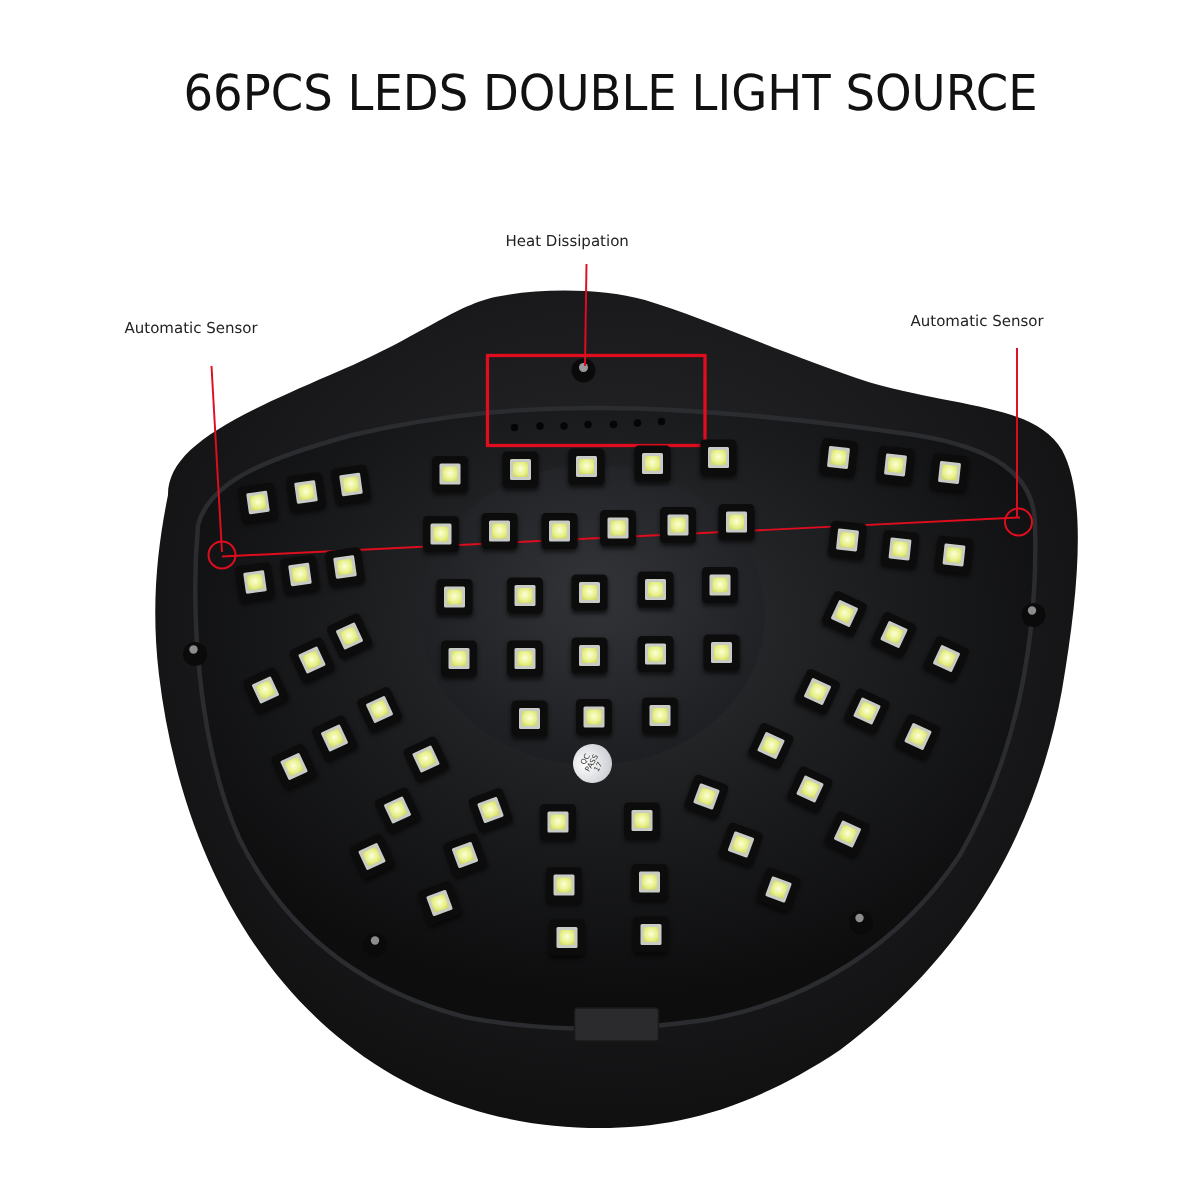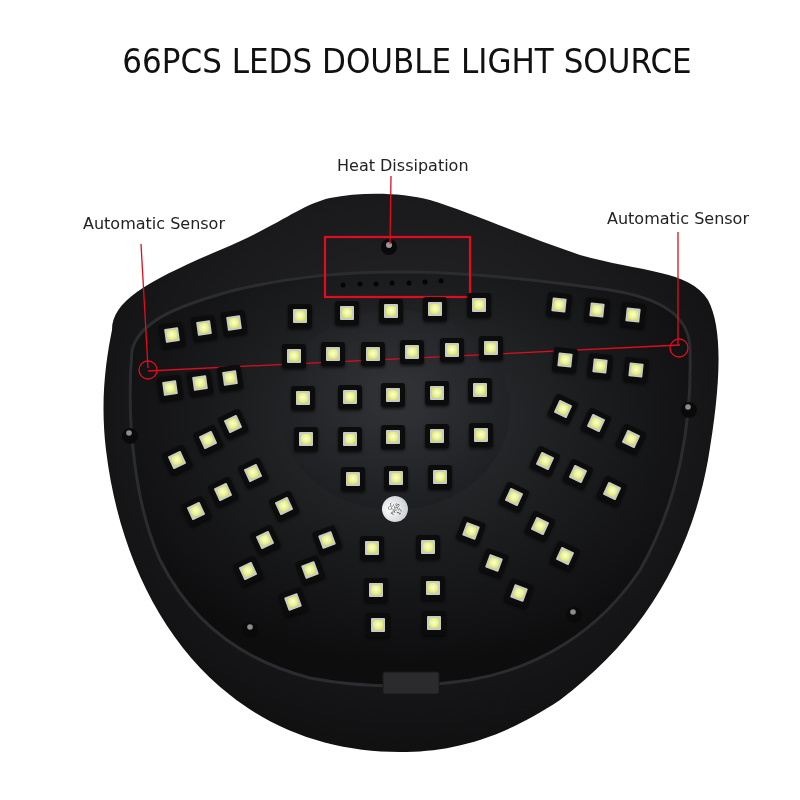--- a/index.html
+++ b/index.html
@@ -2,21 +2,21 @@
 <html><head>
 <meta charset="utf-8">
 <style>
   html, body { margin:0; padding:0; background:#ffffff; }
   body { width:800px; height:800px; position:relative; overflow:hidden; font-family:"DejaVu Sans", sans-serif; }
   .title {
     position:absolute; left:0; top:42px; width:866px; text-align:center;
     font-family:"DejaVu Sans", sans-serif; font-size:33px; color:#111; letter-spacing:0px;
     transform:scaleX(0.94); transform-origin:0 0;
   }
-  .label { position:absolute; font-size:16px; color:#222; white-space:nowrap; font-family:"DejaVu Sans", sans-serif; }
+  .label { position:absolute; font-size:10px; color:#222; white-space:nowrap; font-family:"DejaVu Sans", sans-serif; }
   #device { position:absolute; left:0; top:0; width:800px; height:800px; }
   .led { position:absolute; width:14px; height:14px; }
   .led .pad { position:absolute; left:-5px; top:-5px; width:24px; height:24px; background:#0c0c0c; border-radius:3px; box-shadow:0 2px 3px rgba(0,0,0,0.6); }
   .led .chip { position:absolute; left:0; top:0; width:14px; height:14px; background:#c9ccc4; border-radius:1px; }
   .led .die { position:absolute; left:2px; top:2px; width:10px; height:10px; background:radial-gradient(circle at 50% 45%, #fbffd8 0%, #e8f08a 55%, #c8d05a 100%); border-radius:1px; }
   .sticker { position:absolute; left:382px; top:496px; width:26px; height:26px; border-radius:50%;
     background:radial-gradient(circle at 40% 35%, #ffffff, #cfd2d6 70%, #9ea2a8); font-size:5px; color:#333;
     display:flex; align-items:center; justify-content:center; transform:rotate(-60deg); line-height:5px; text-align:center; }
   .sticker span { display:block; }
 </style>

